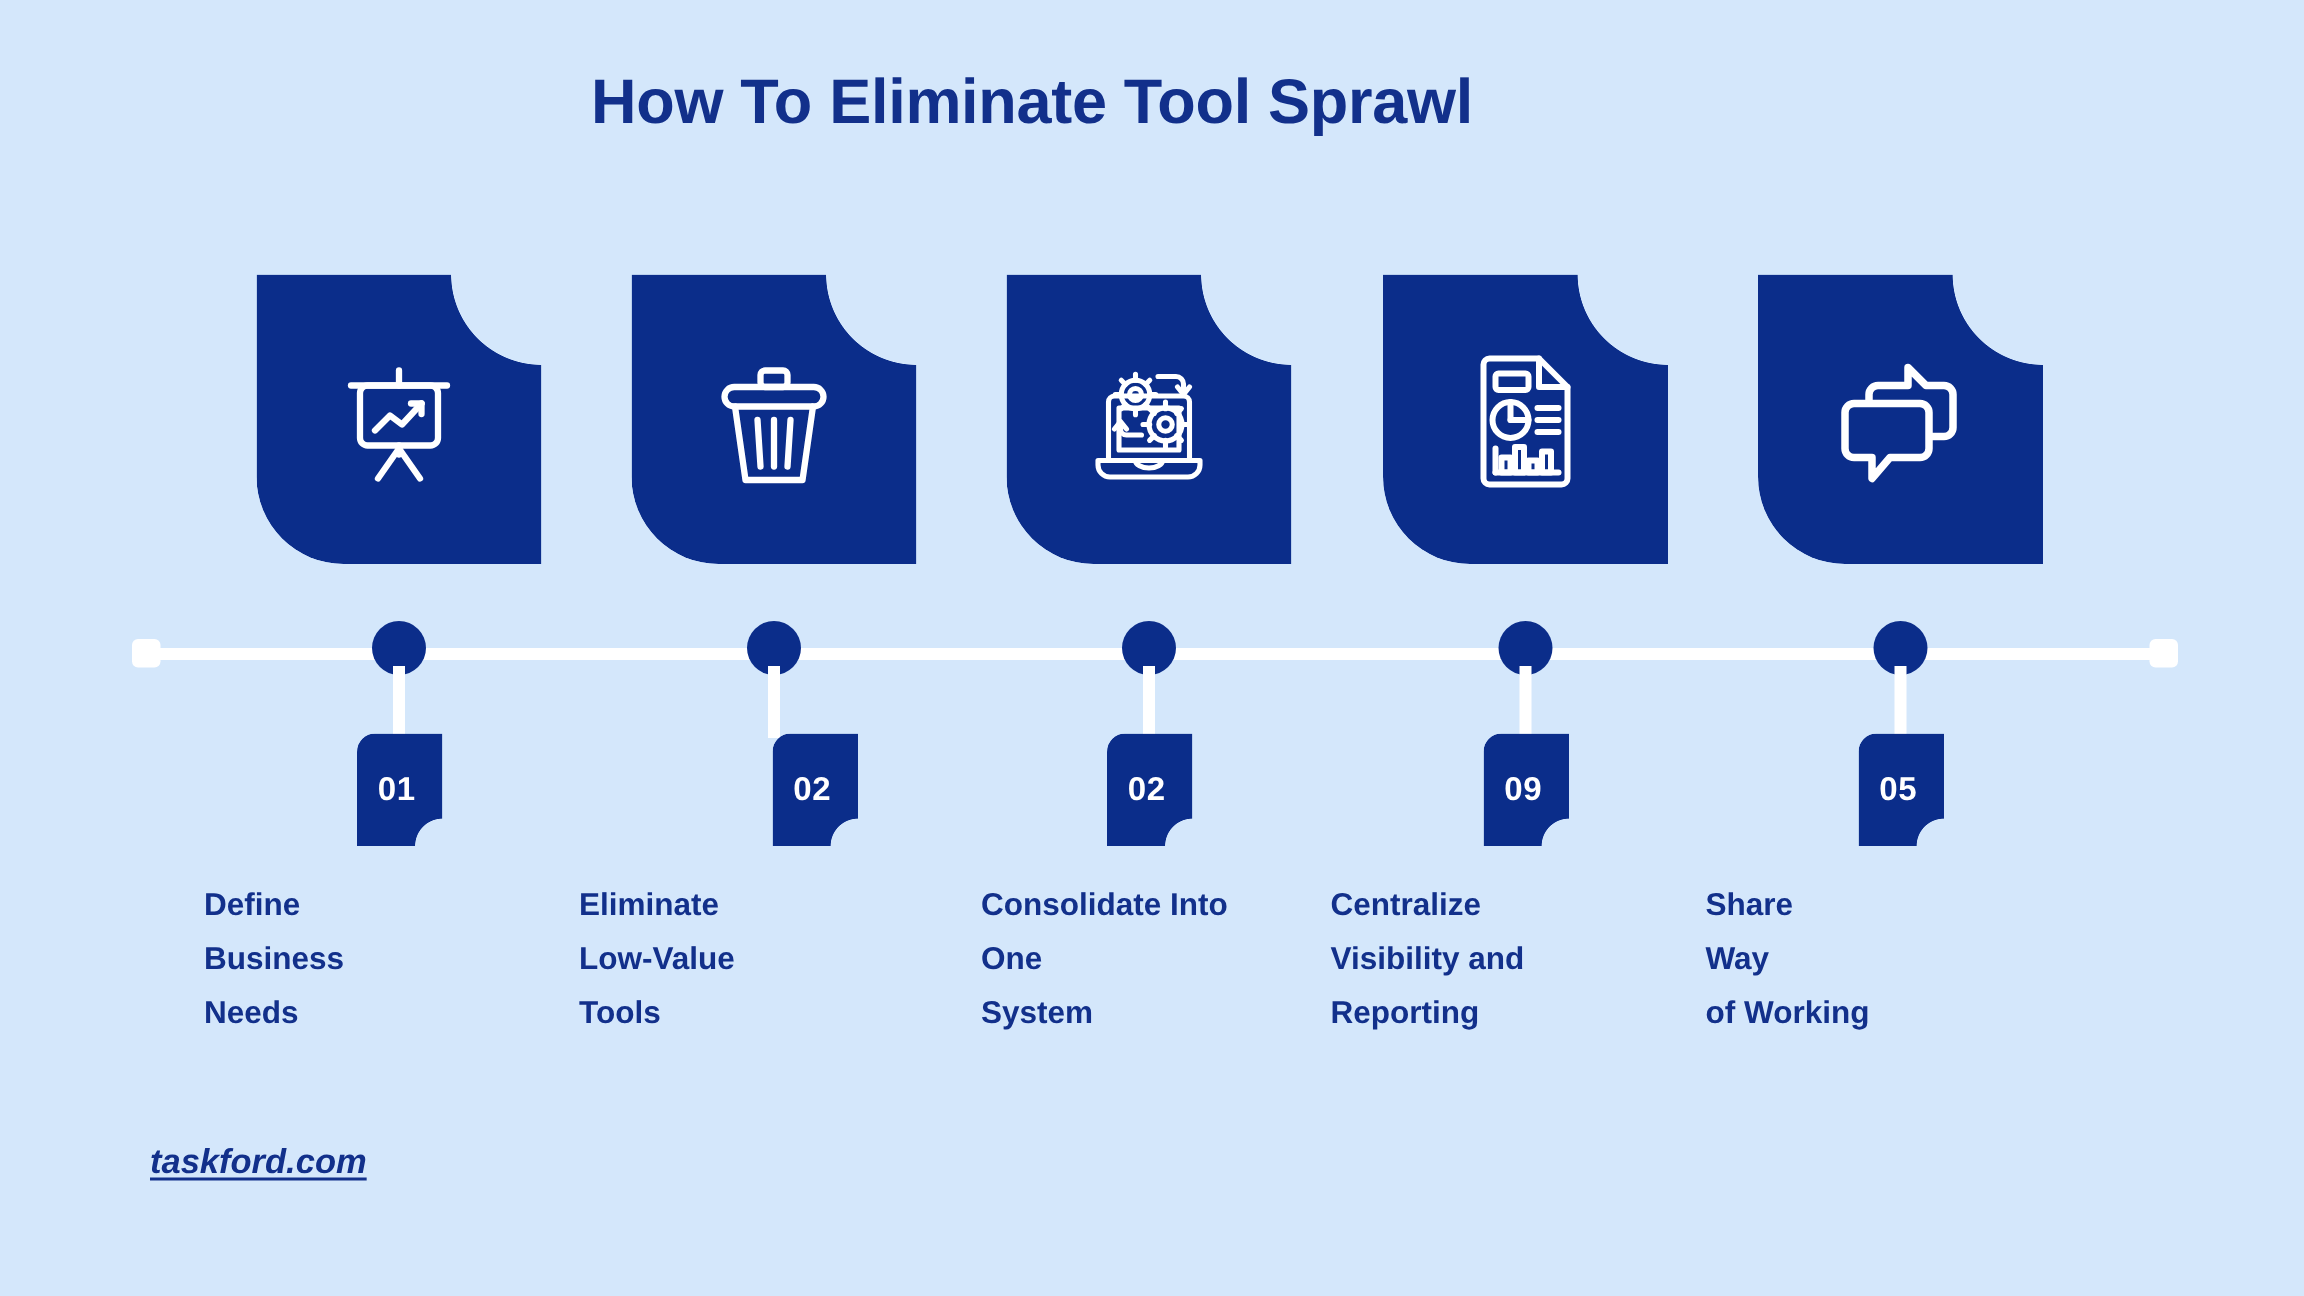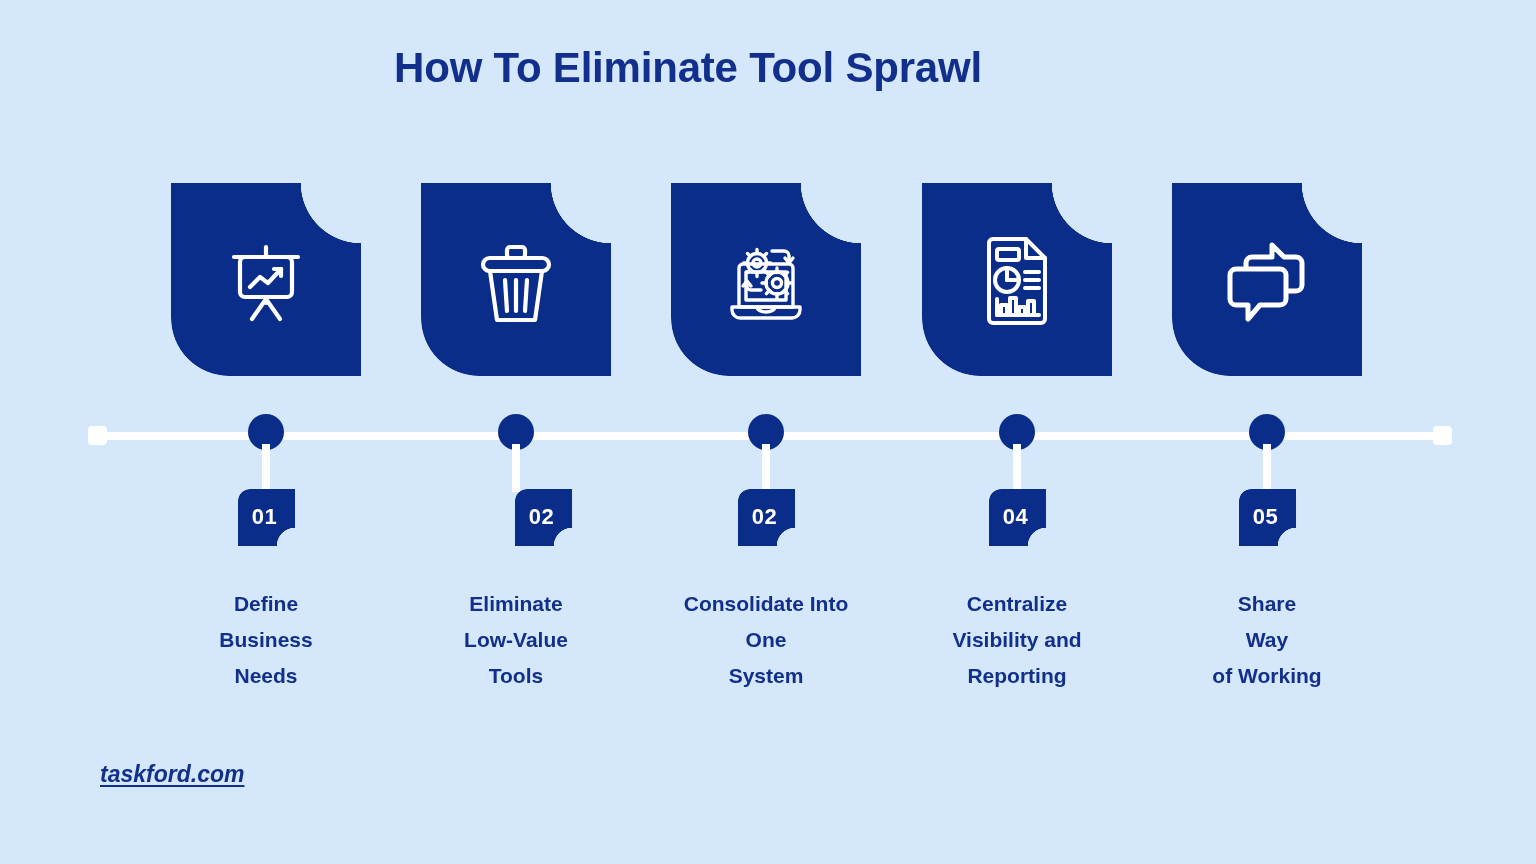--- a/index.html
+++ b/index.html
@@ -113,21 +113,21 @@
     height: 48px;
     background: #ffffff;
     margin-left: -4px;
   }
 
   
   .num-badge {
     position: absolute;
     top: 489px;
     width: 57px;
-    height: 57px;
+    height: 75px;
     margin-left: -28px;
   }
   .num-badge .badge-shape {
     position: absolute;
     inset: 0;
     background: #0b2d8a;
     border-top-left-radius: 12px;
     -webkit-mask-image:
       radial-gradient(circle 18px at 100% 100%, transparent 0 18px, #000 18.5px);
     mask-image:
@@ -146,21 +146,21 @@
     font-weight: bold;
     letter-spacing: 0.5px;
   }
 
   
   .step-label {
     position: absolute;
     top: 586px;
     width: 260px;
     margin-left: -130px;
-    text-align: center;
+    text-align: left;
     color: #12308b;
     font-size: 21px;
     font-weight: bold;
     line-height: 36px;
     white-space: pre-line;
   }
 
   
   .footer-link {
     position: absolute;
@@ -312,34 +312,34 @@
 <div class="num-badge" id="badge-1" style="left: 543px;">
   <div class="badge-shape"></div>
   <div class="badge-num">02</div>
 </div>
 <div class="num-badge" id="badge-2" style="left: 766px;">
   <div class="badge-shape"></div>
   <div class="badge-num">02</div>
 </div>
 <div class="num-badge" id="badge-3" style="left: 1017px;">
   <div class="badge-shape"></div>
-  <div class="badge-num">04</div>
+  <div class="badge-num">09</div>
 </div>
 <div class="num-badge" id="badge-4" style="left: 1267px;">
   <div class="badge-shape"></div>
   <div class="badge-num">05</div>
 </div>
 
 <div class="step-label" id="label-0" style="left: 266px;">Define
 Business
 Needs</div>
 <div class="step-label" id="label-1" style="left: 516px;">Eliminate
 Low-Value
 Tools</div>
-<div class="step-label" id="label-2" style="left: 766px;">Consolidate Into
+<div class="step-label" id="label-2" style="left: 784px;">Consolidate Into
 One
 System</div>
 <div class="step-label" id="label-3" style="left: 1017px;">Centralize
 Visibility and
 Reporting</div>
 <div class="step-label" id="label-4" style="left: 1267px;">Share
 Way
 of Working</div>
 
 <a class="footer-link" href="#">taskford.com</a>

